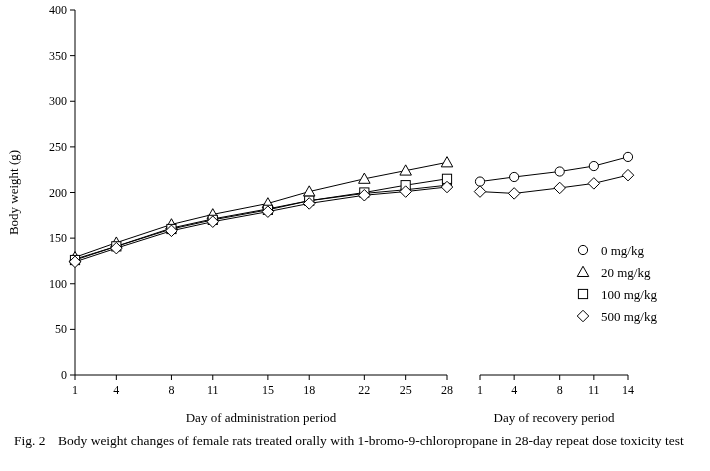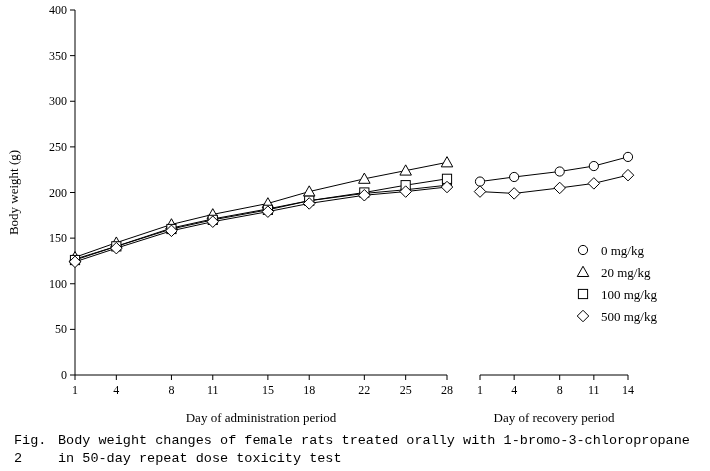--- a/index.html
+++ b/index.html
@@ -37,21 +37,21 @@
   .legend-label {
     font-family: "Liberation Serif", serif;
     font-size: 13px;
     fill: #000;
   }
   .caption {
     position: absolute;
     left: 14px;
     top: 432px;
     width: 690px;
-    font-family: Liberation Mono, monospace;
+    font-family: Liberation Serif, serif;
     font-size: 13.5px;
     line-height: 1.35;
   }
   .caption .cap-label {
     display: inline-block;
     width: 44px;
   }
   .cap-wrap {
     display: flex;
     align-items: flex-start;
@@ -178,16 +178,16 @@
         <rect x="578.4" y="289.4" width="9.2" height="9.2" fill="#fff" stroke="#000" stroke-width="1"></rect>
         <text x="601" y="299" class="legend-label">100 mg/kg</text>
         <polygon points="583,310.25 588.75,316 583,321.75 577.25,316" fill="#fff" stroke="#000" stroke-width="1"></polygon>
         <text x="601" y="321" class="legend-label">500 mg/kg</text>
       </g>
   </svg>
 
   <div class="caption">
     <div class="cap-wrap">
       <span class="cap-label">Fig. 2</span>
-      <span class="cap-body">Body weight changes of female rats treated orally with 1-bromo-3-chloropropane in 50-day repeat dose toxicity test</span>
+      <span class="cap-body">Body weight changes of female rats treated orally with 1-bromo-9-chloropropane in 28-day repeat dose toxicity test</span>
     </div>
   </div>
 </div>
 
 </body></html>

